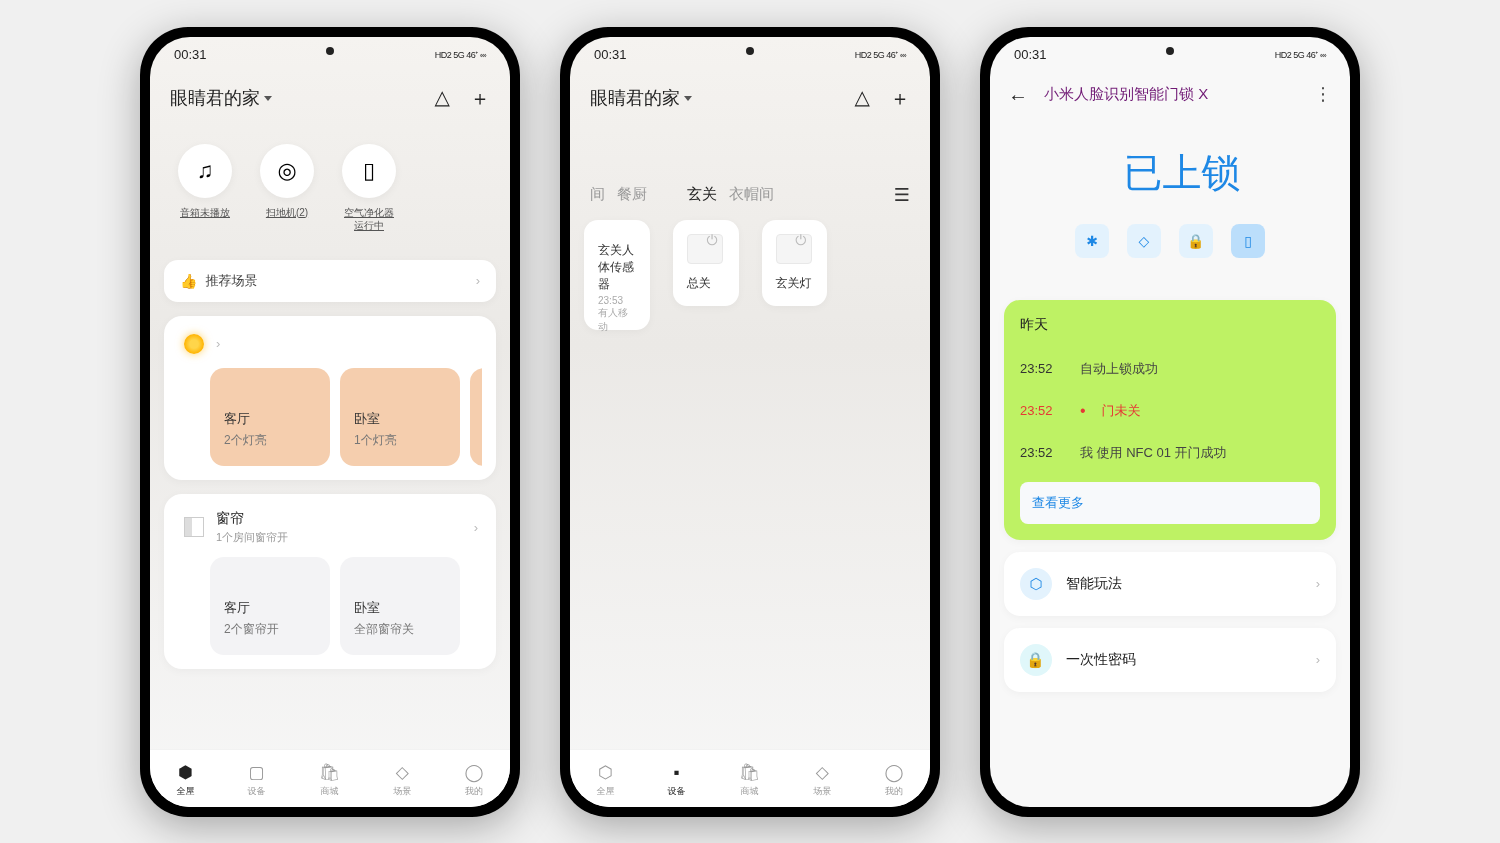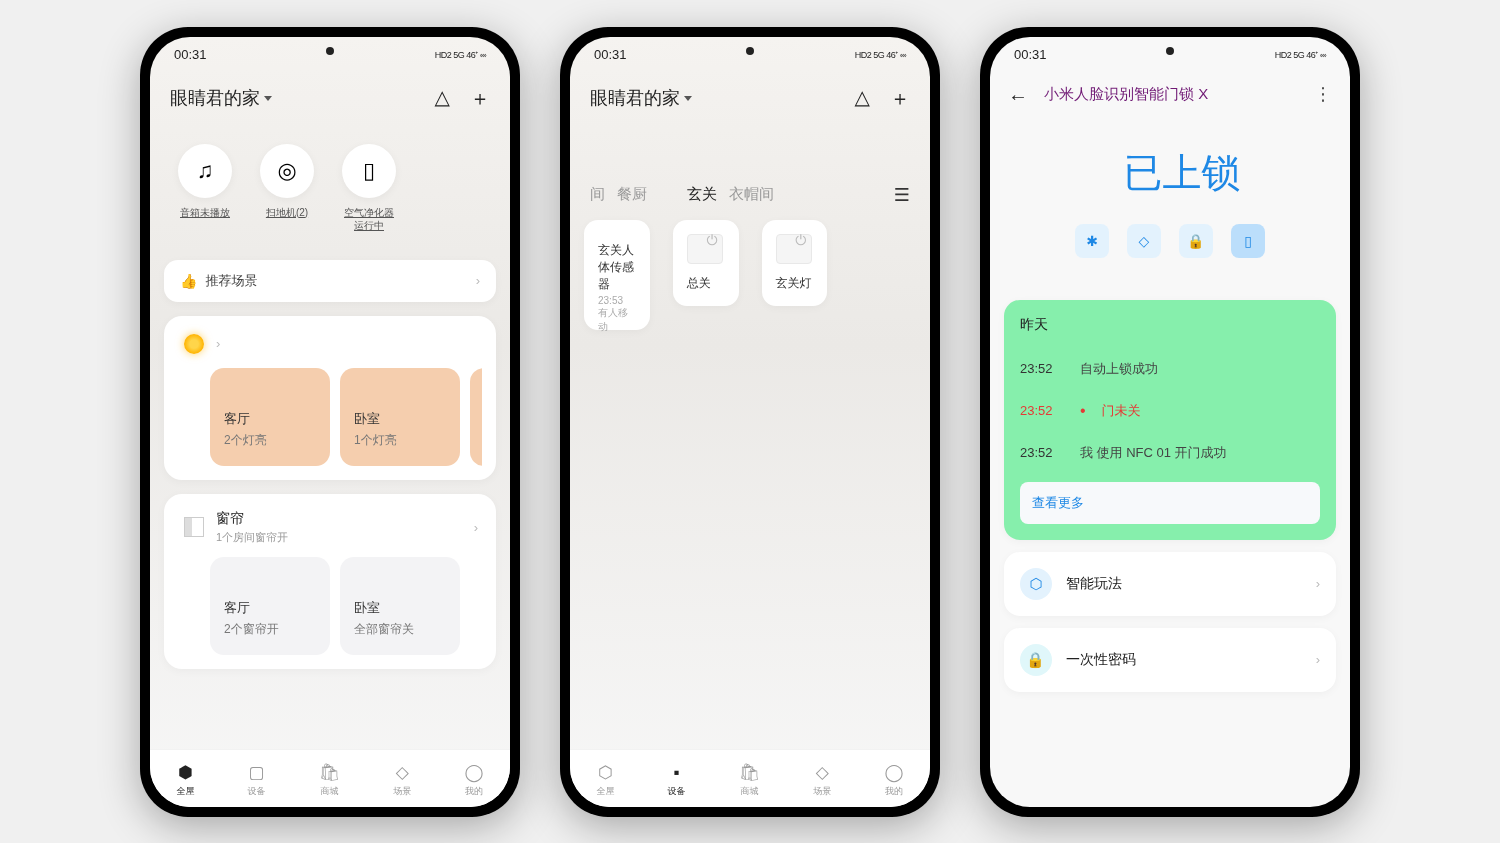--- a/index.html
+++ b/index.html
@@ -63,21 +63,21 @@
     .detail-header { display: flex; align-items: center; padding: 10px 18px; gap: 16px; }
     .back-arrow { font-size: 20px; color: #222; }
     .detail-title { font-size: 15px; font-weight: 500; color: #701a75; flex: 1; }
     .more-dots { font-size: 18px; color: #444; }
     .lock-hero { text-align: center; padding: 30px 0 24px; }
     .lock-status-big { font-size: 39px; font-weight: 400; color: #1e88e5; padding-left: 24px; }
     .lock-sub { font-size: 12px; color: #888; margin-top: 4px; }
     .lock-icons-row { display: flex; justify-content: center; gap: 18px; margin-top: 24px; }
     .lock-icon-circle { width: 34px; height: 34px; background: #e3f2fd; border-radius: 8px; display: flex; align-items: center; justify-content: center; color: #1e88e5; font-size: 14px; }
     .lock-icon-circle.accent { background: #bbdefb; }
-    .log-section { background: #86efac; border-radius: 16px; margin: 18px 14px 12px; padding: 16px; box-shadow: 0 2px 8px rgba(0,0,0,0.04); }
+    .log-section { background: #bef264; border-radius: 16px; margin: 18px 14px 12px; padding: 16px; box-shadow: 0 2px 8px rgba(0,0,0,0.04); }
     .log-day { font-size: 14px; font-weight: 500; color: #222; margin-bottom: 14px; }
     .log-row { display: flex; align-items: center; gap: 16px; padding: 12px 0; font-size: 13px; }
     .log-time { color: #333; width: 44px; }
     .log-time.red { color: #e53935; }
     .log-dot { color: #e53935; font-size: 16px; }
     .log-text { color: #444; }
     .log-text.red { color: #e53935; }
     .view-more { text-align: left; padding: 12px; color: #1e88e5; font-size: 13px; background: #f7f9fb; border-radius: 8px; margin-top: 8px; }
     .setting-row { background: #fff; border-radius: 16px; margin: 0 14px 12px; padding: 16px; display: flex; align-items: center; gap: 14px; box-shadow: 0 2px 8px rgba(0,0,0,0.04); }
     .setting-icon { width: 32px; height: 32px; border-radius: 50%; display: flex; align-items: center; justify-content: center; font-size: 15px; }

